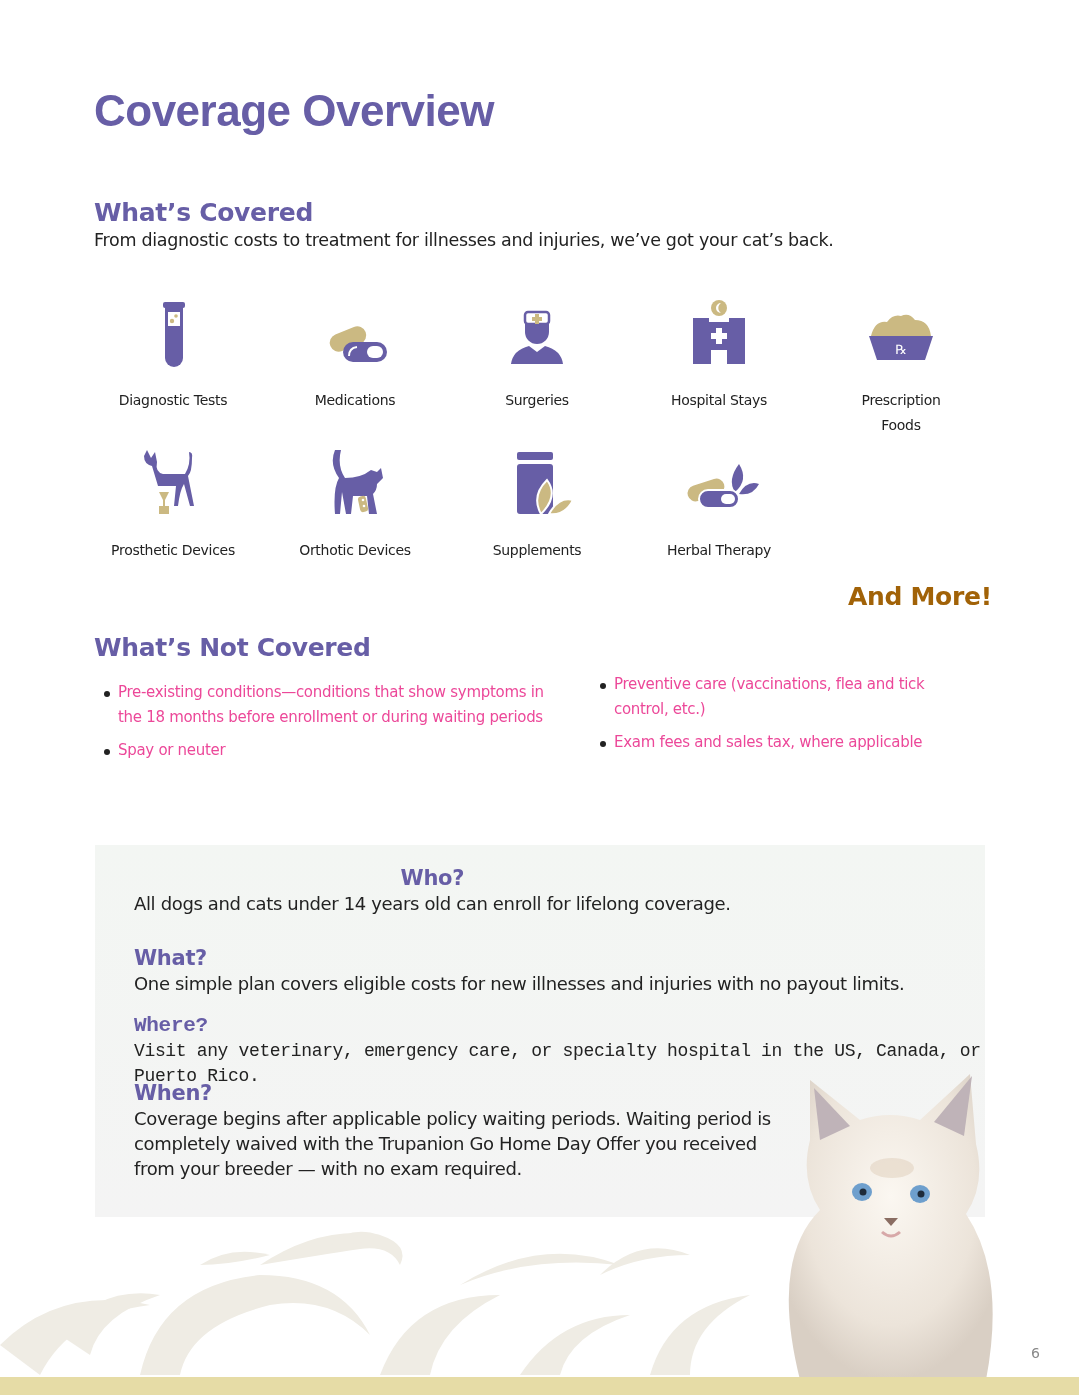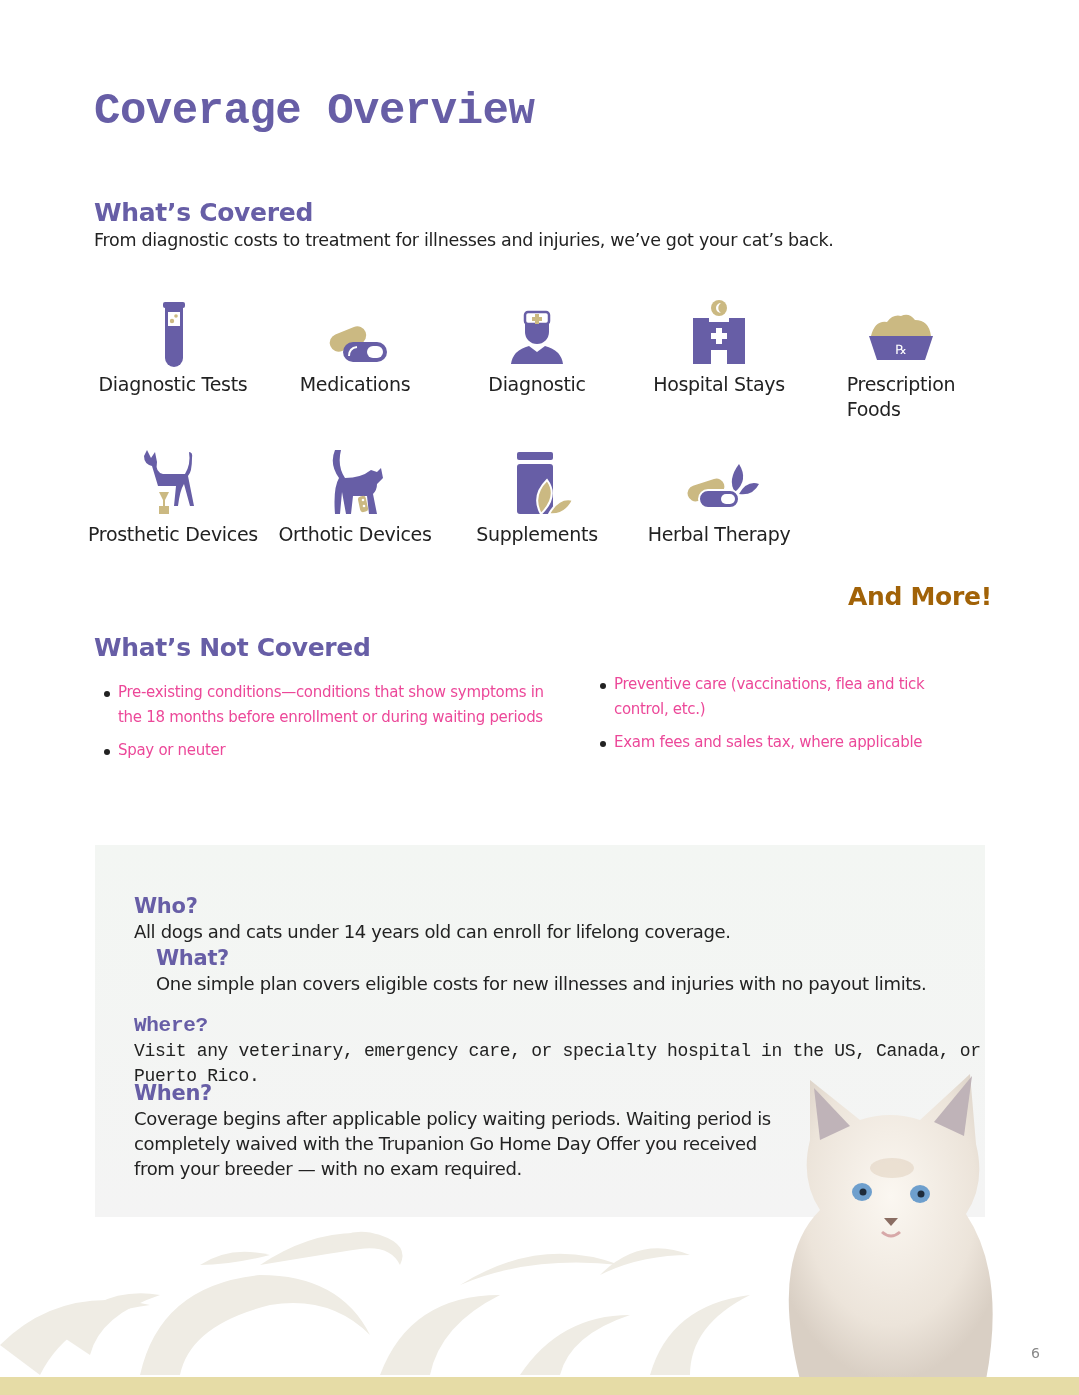--- a/index.html
+++ b/index.html
@@ -1,42 +1,42 @@
 <!DOCTYPE html>
 <html><head>
   <meta charset="utf-8">
   <style>
     * { box-sizing: border-box; margin: 0; padding: 0; }
     html, body { width: 1079px; height: 1395px; background: #ffffff; overflow: hidden; }
     body { position: relative; font-family: "DejaVu Sans", "Liberation Sans", sans-serif; color: #222; }
 
     .page-title {
       position: absolute; left: 94px; top: 86px;
-      font-family: Liberation Mono, monospace; font-weight: bold;
+      font-family: Liberation Sans, sans-serif; font-weight: bold;
       font-size: 44px; letter-spacing: -0.5px; color: #675ea6;
     }
     .section-title {
       position: absolute; left: 94px;
       font-family: "DejaVu Sans", sans-serif; font-weight: bold;
       font-size: 25px; color: #675ea6; letter-spacing: -0.3px;
     }
     .intro {
       position: absolute; left: 94px; top: 230px;
       font-size: 17.5px; color: #222; letter-spacing: -0.3px;
     }
 
     .icon-grid {
       position: absolute; left: 82px; top: 298px; width: 910px;
       display: grid; grid-template-columns: repeat(5, 182px);
       grid-template-rows: 150px 120px;
     }
     .icon-cell { display: flex; flex-direction: column; align-items: center; }
     .icon-cell svg { width: 80px; height: 72px; display: block; }
     .icon-label {
-      margin-top: 2px; font-size: 19px; color: #222; 
+      margin-top: 18px; font-size: 14px; color: #222; text-align: center;
       line-height: 25px; letter-spacing: -0.3px; white-space: pre-line;
     }
     .and-more {
       position: absolute; left: 848px; top: 582px;
       font-weight: bold; font-size: 25px; color: #a16207; letter-spacing: -0.3px;
     }
 
     .not-covered-col { position: absolute; list-style: none; }
     .not-covered-col li {
       position: relative; padding-left: 16px; font-size: 15px; line-height: 25px;
@@ -94,21 +94,21 @@
     <span class="icon-label">Medications</span>
   </div>
 
   <div class="icon-cell">
     <svg viewBox="0 0 80 72">
       <rect x="28" y="14" width="24" height="12" rx="3" fill="#ffffff" stroke="#675ea6" stroke-width="2.5"></rect>
       <path d="M38 16 h4 v3 h3 v4 h-3 v3 h-4 v-3 h-3 v-4 h3 z" fill="#cbb982"></path>
       <path d="M28 26 h24 v8 a12 12 0 0 1 -24 0 z" fill="#675ea6"></path>
       <path d="M14 66 q2 -14 18 -18 l8 6 l8 -6 q16 4 18 18 z" fill="#675ea6"></path>
     </svg>
-    <span class="icon-label">Diagnostic</span>
+    <span class="icon-label">Surgeries</span>
   </div>
 
   <div class="icon-cell">
     <svg viewBox="0 0 80 72">
       <circle cx="40" cy="10" r="8" fill="#cbb982"></circle>
       <path d="M42 5 a5 5 0 1 0 0 10 a6 6 0 0 1 0 -10 z" fill="#ffffff"></path>
       <path d="M14 20 h16 v4 h20 v-4 h16 v46 h-18 v-14 h-16 v14 h-18 z" fill="#675ea6"></path>
       <path d="M37 30 h6 v5 h5 v6 h-5 v5 h-6 v-5 h-5 v-6 h5 z" fill="#ffffff"></path>
     </svg>
     <span class="icon-label">Hospital Stays</span>
@@ -171,25 +171,25 @@
 <ul class="not-covered-col col-left">
   <li>Pre-existing conditions—conditions that show symptoms in the 18 months before enrollment or during waiting periods</li>
   <li>Spay or neuter</li>
 </ul>
 <ul class="not-covered-col col-right">
   <li>Preventive care (vaccinations, flea and tick control, etc.)</li>
   <li>Exam fees and sales tax, where applicable</li>
 </ul>
 
 <div class="info-box">
-  <div class="info-block" style="top:48px;">
+  <div class="info-block" style="top:20px;text-align:center;">
     <div class="info-q">Who?</div>
     <div class="info-a">All dogs and cats under 14 years old can enroll for lifelong coverage.</div>
   </div>
-  <div class="info-block" style="top:100px;margin-left:22px;">
+  <div class="info-block" style="top:100px;">
     <div class="info-q">What?</div>
     <div class="info-a">One simple plan covers eligible costs for new illnesses and injuries with no payout limits.</div>
   </div>
   <div class="info-block" style="top:168px;font-family:Liberation Mono, monospace;">
     <div class="info-q">Where?</div>
     <div class="info-a">Visit any veterinary, emergency care, or specialty hospital in the US, Canada, or Puerto Rico.</div>
   </div>
   <div class="info-block info-when" style="top:235px;">
     <div class="info-q">When?</div>
     <div class="info-a">Coverage begins after applicable policy waiting periods. Waiting period is completely waived with the Trupanion Go Home Day Offer you received from your breeder — with no exam required.</div>

